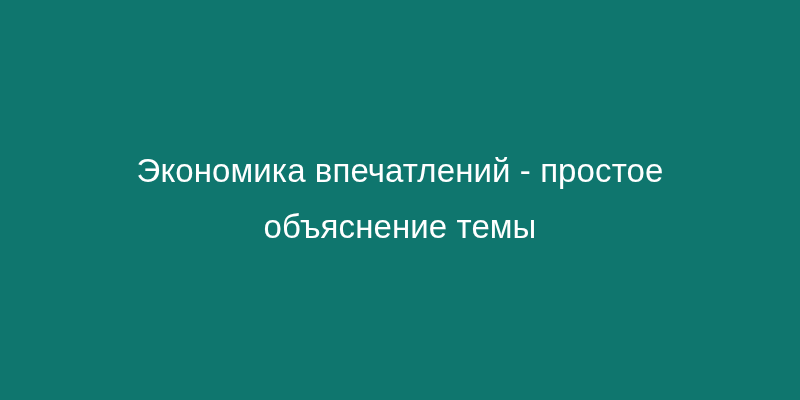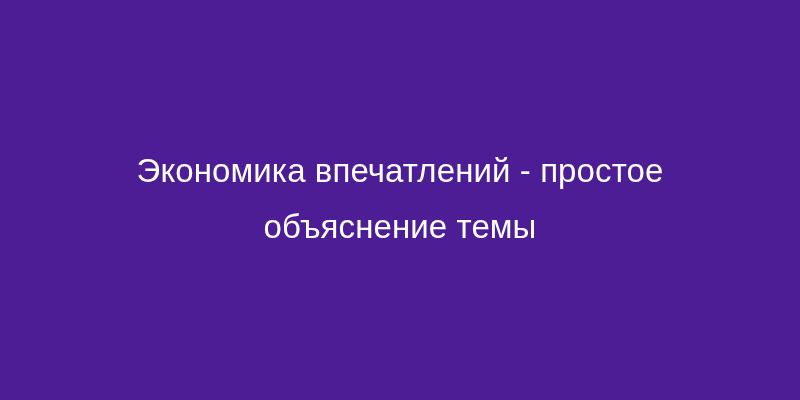--- a/index.html
+++ b/index.html
@@ -9,21 +9,21 @@
   body {
     width: 800px;
     height: 400px;
     overflow: hidden;
     font-family: "Liberation Sans", sans-serif;
   }
   .banner {
     position: relative;
     width: 800px;
     height: 400px;
-    background-color: #4c1d95;
+    background-color: #0f766e;
     display: flex;
     align-items: center;
     justify-content: center;
     box-sizing: border-box;
   }
   .title-block {
     width: 580px;
     margin-top: -2px;
     text-align: center;
   }

